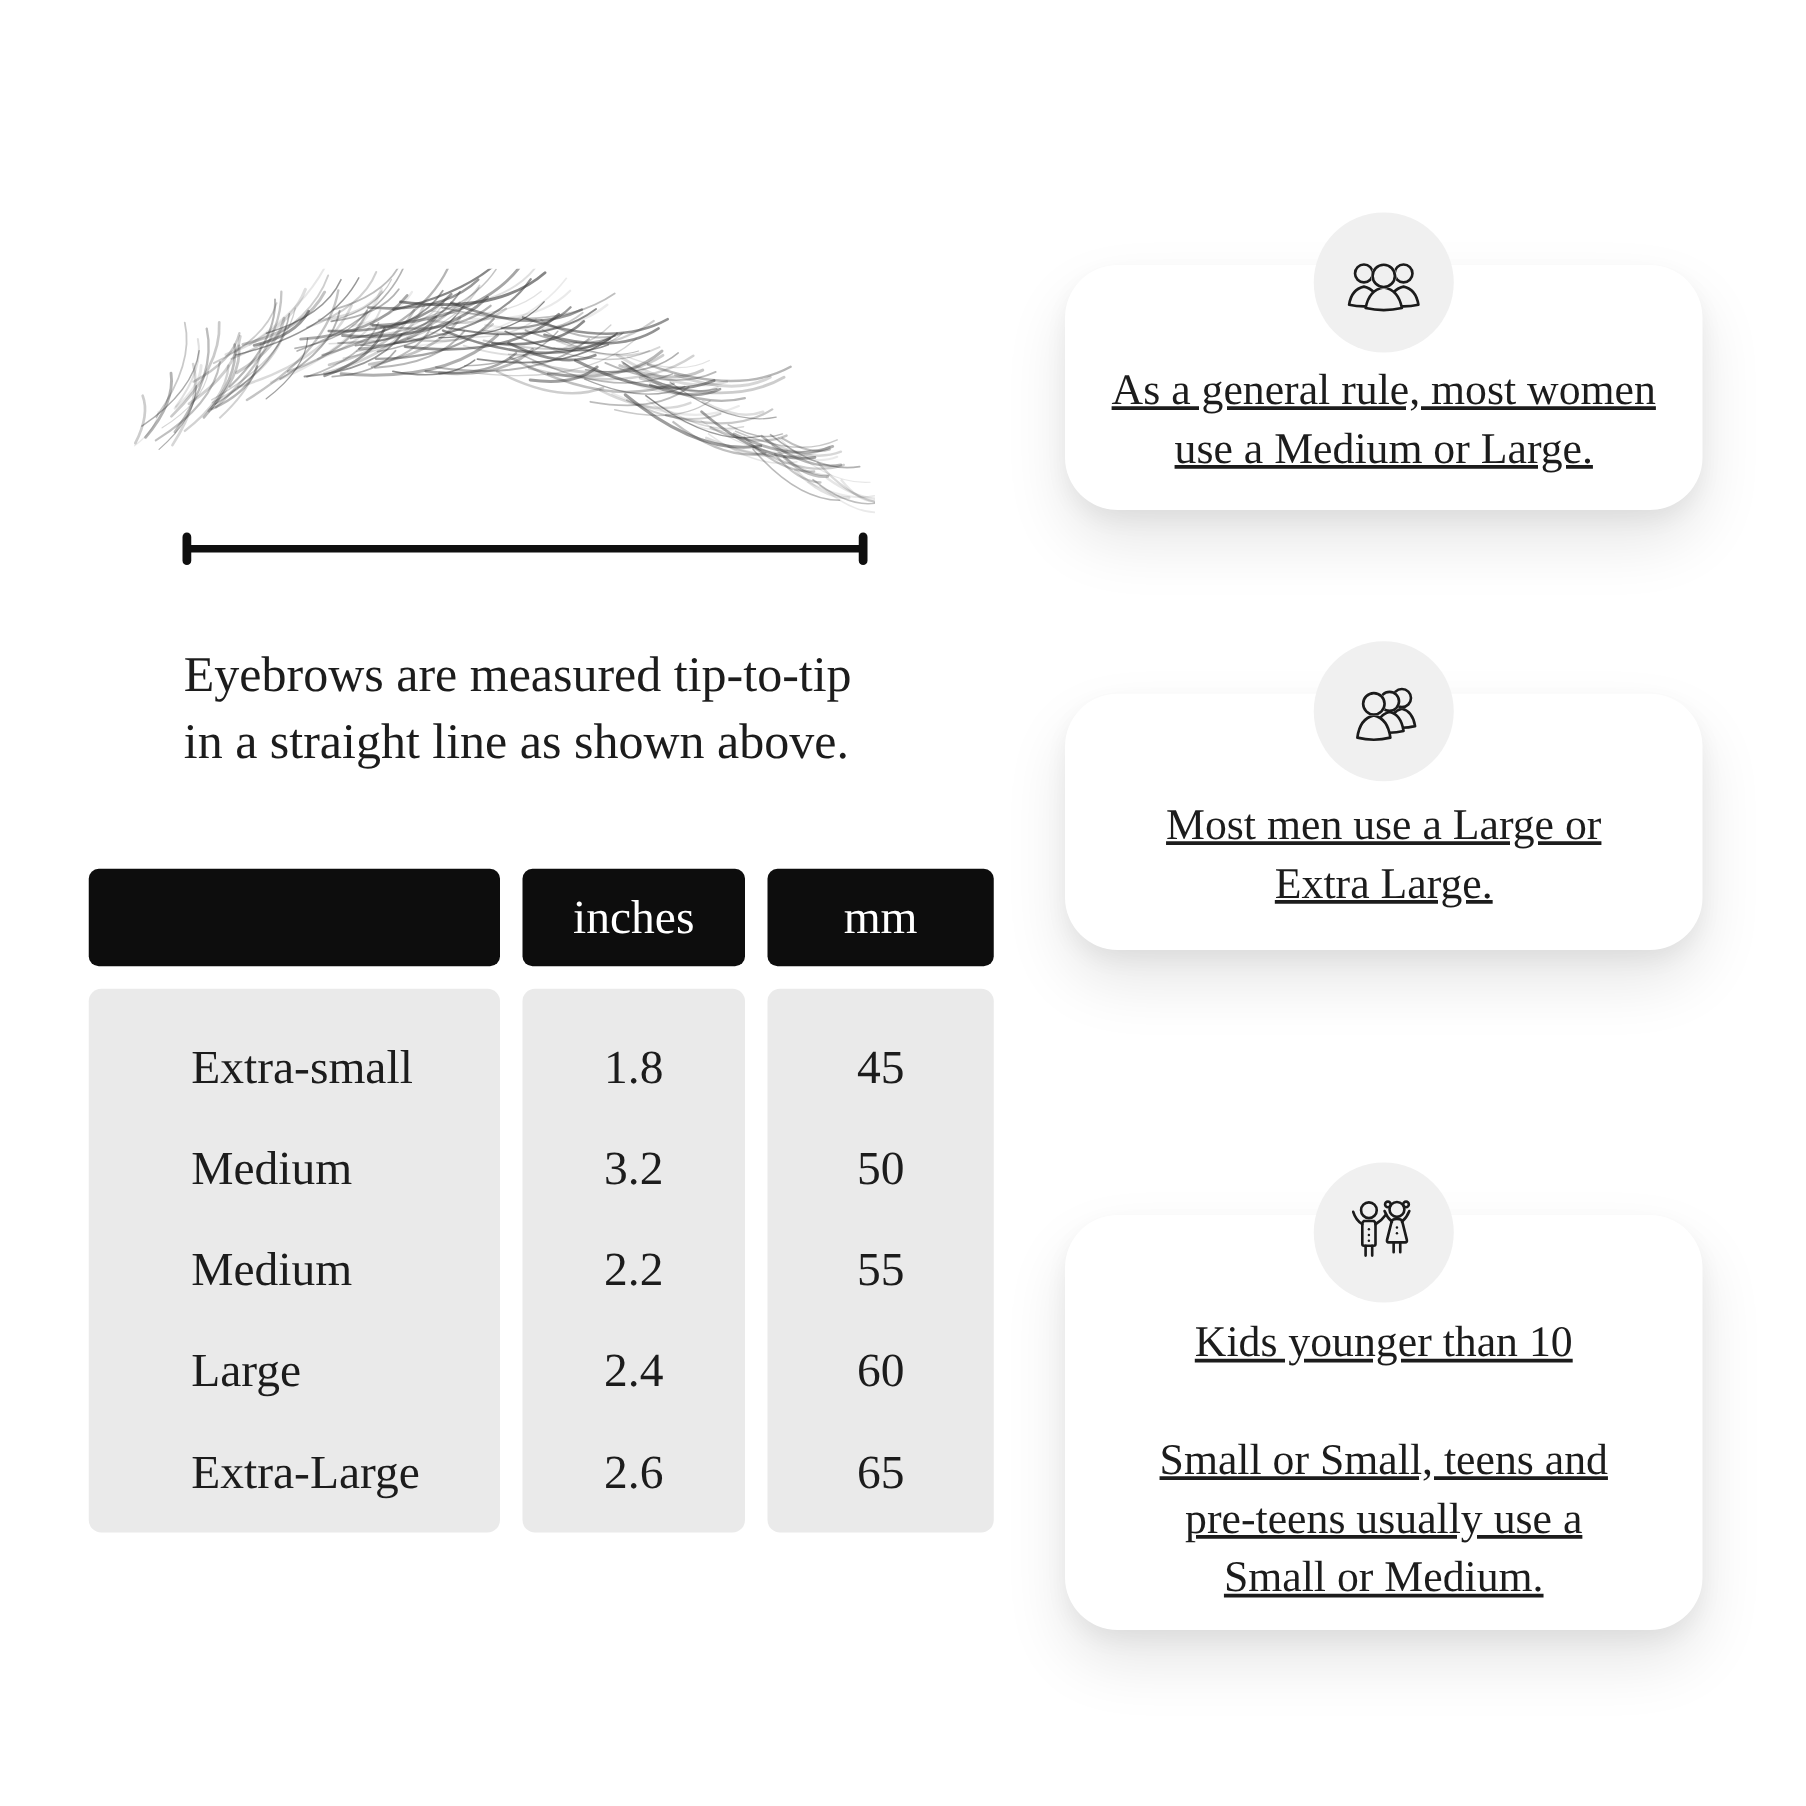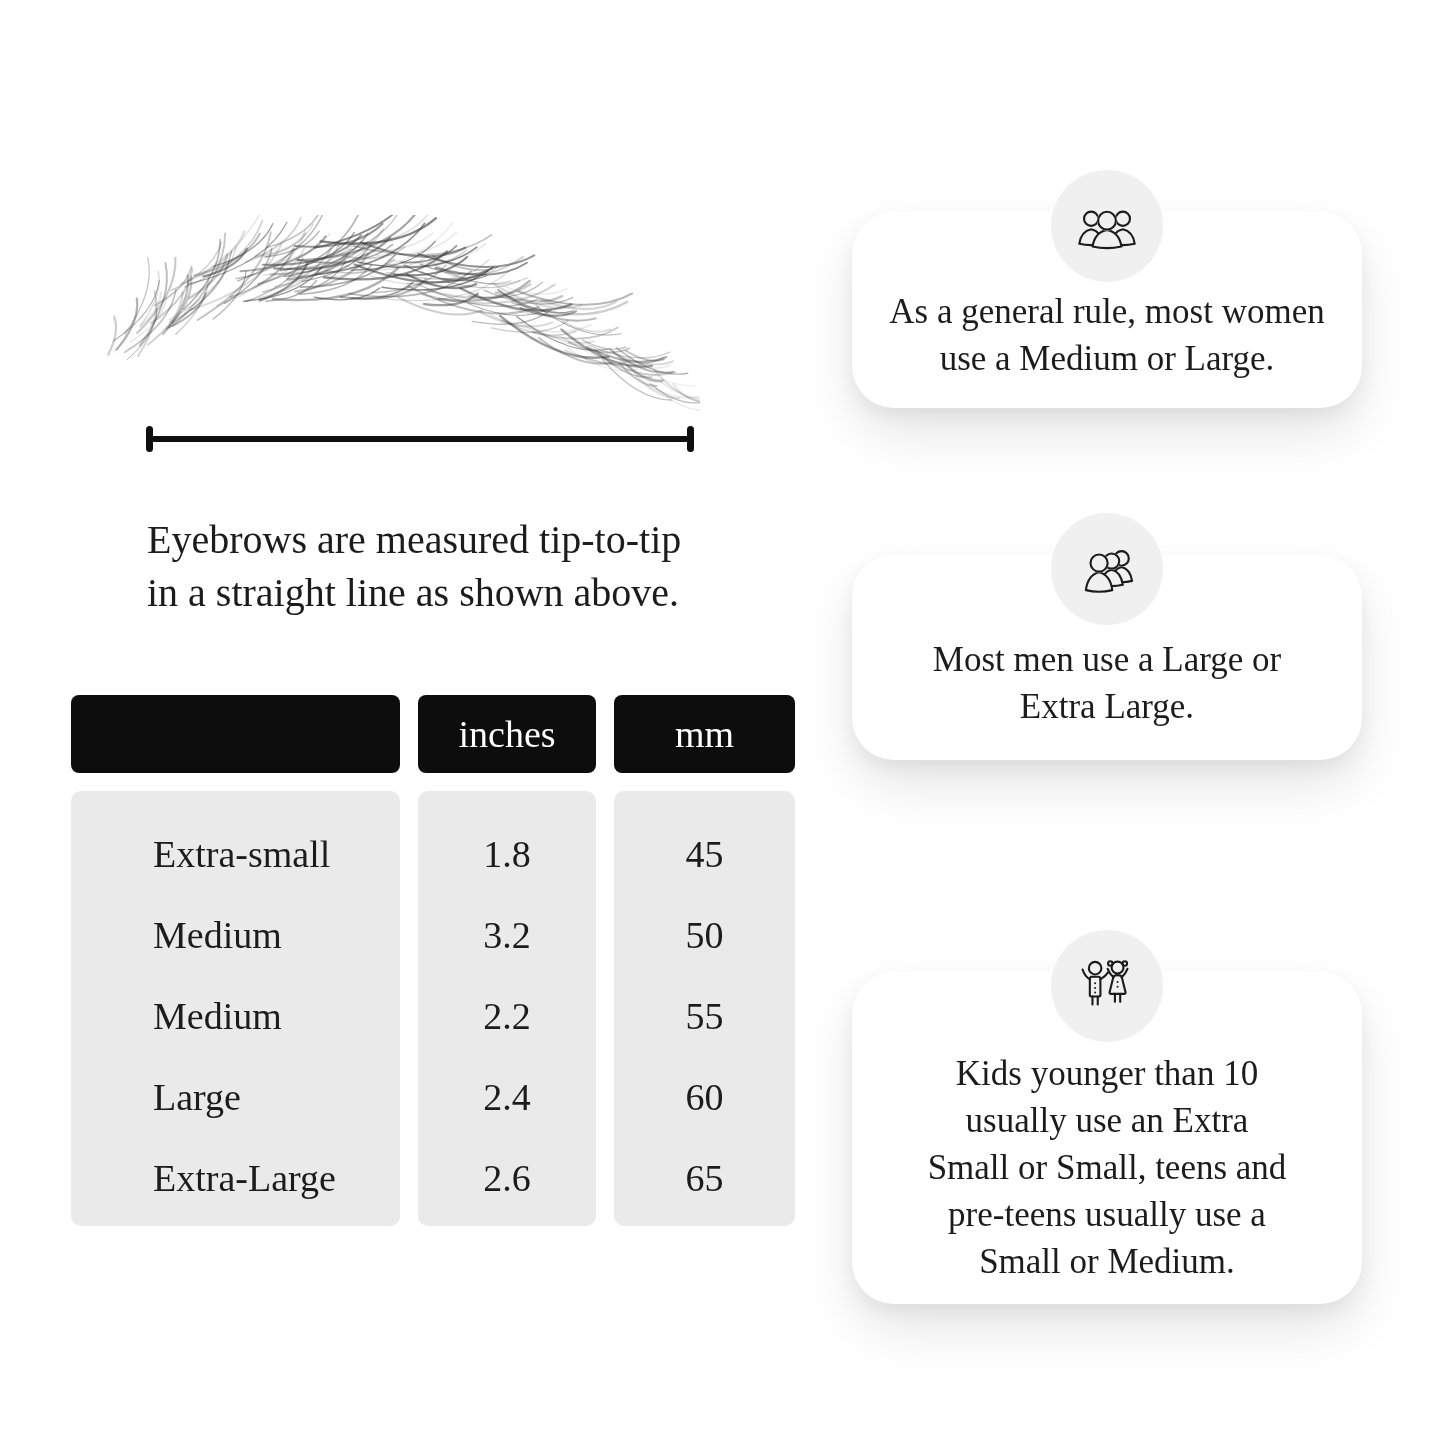--- a/index.html
+++ b/index.html
@@ -33,21 +33,21 @@
     display:grid;grid-template-rows:repeat(5,1fr);padding:22px 0 8px 0;box-sizing:border-box;
   }
   .tcell{display:flex;align-items:center;font-size:38px;}
   .tcol-labels .tcell{justify-content:flex-start;padding-left:82px;}
   .tcol-values .tcell{justify-content:center;}
   
   .card{
     position:absolute;left:852px;width:510px;background:var(--card_bg,#ffffff);
     border-radius:42px;
     box-shadow:0 25px 50px rgba(0,0,0,.10),0 8px 18px rgba(0,0,0,.05);
-    display:flex;align-items:center;justify-content:center;box-sizing:border-box;
+    display:flex;align-items:center;justify-content:center;box-sizing:border-box;text-decoration:underline;
   }
   .card-1{top:212px;height:196px;padding-top:50px;}
   .card-2{top:555px;height:205px;padding-top:50px;}
   .card-3{top:972px;height:332px;padding-top:58px;}
   .icon-badge{
     position:absolute;top:-42px;left:50%;transform:translateX(-50%);
     width:112px;height:112px;border-radius:50%;background:var(--icon_badge_bg,#f0f0f0);
     display:flex;align-items:center;justify-content:center;
   }
   .icon-badge svg{width:66px;height:56px;}
@@ -347,20 +347,20 @@
           <path d="M60,29 Q54,24 51,16"></path>
           <path d="M72,29 Q78,24 81,16"></path>
           <path d="M62,54 L62,66 M70,54 L70,66"></path>
           <circle class="dot" cx="66" cy="36" r="1.5"></circle>
           <circle class="dot" cx="66" cy="43" r="1.5"></circle>
         </g>
       </svg>
     </div>
     <p>
       <span>Kids younger than 10</span><br>
-      <span>usually use an Extra</span><br>
+      <br>
       <span>Small or Small, teens and</span><br>
       <span>pre-teens usually use a</span><br>
       <span>Small or Medium.</span>
     </p>
   </div>
 
 </div>
 
 </body></html>

